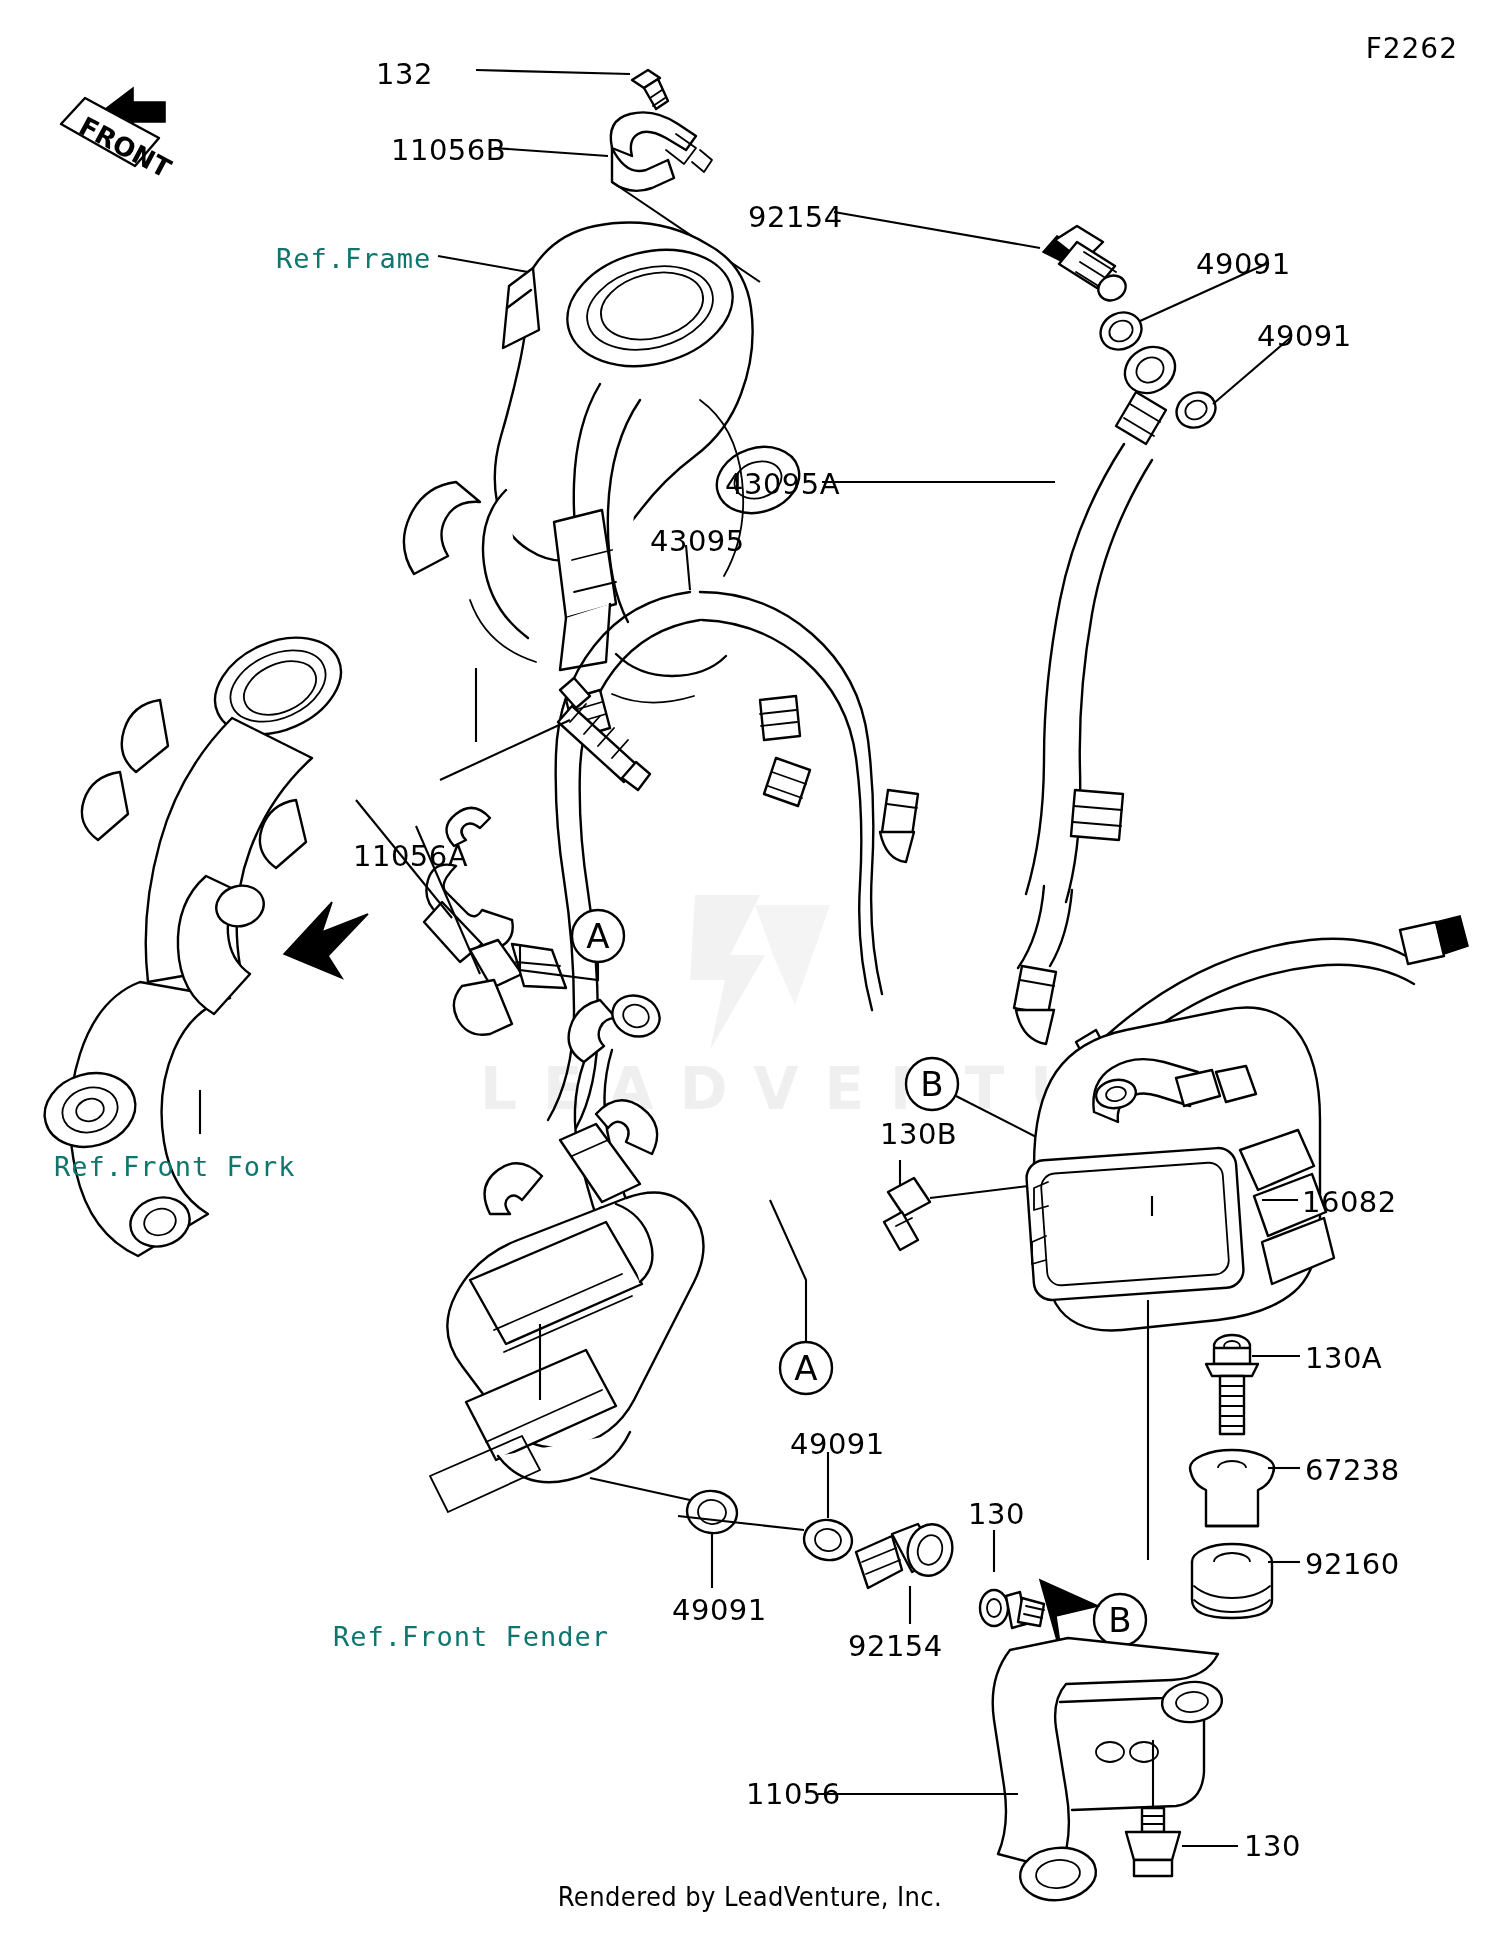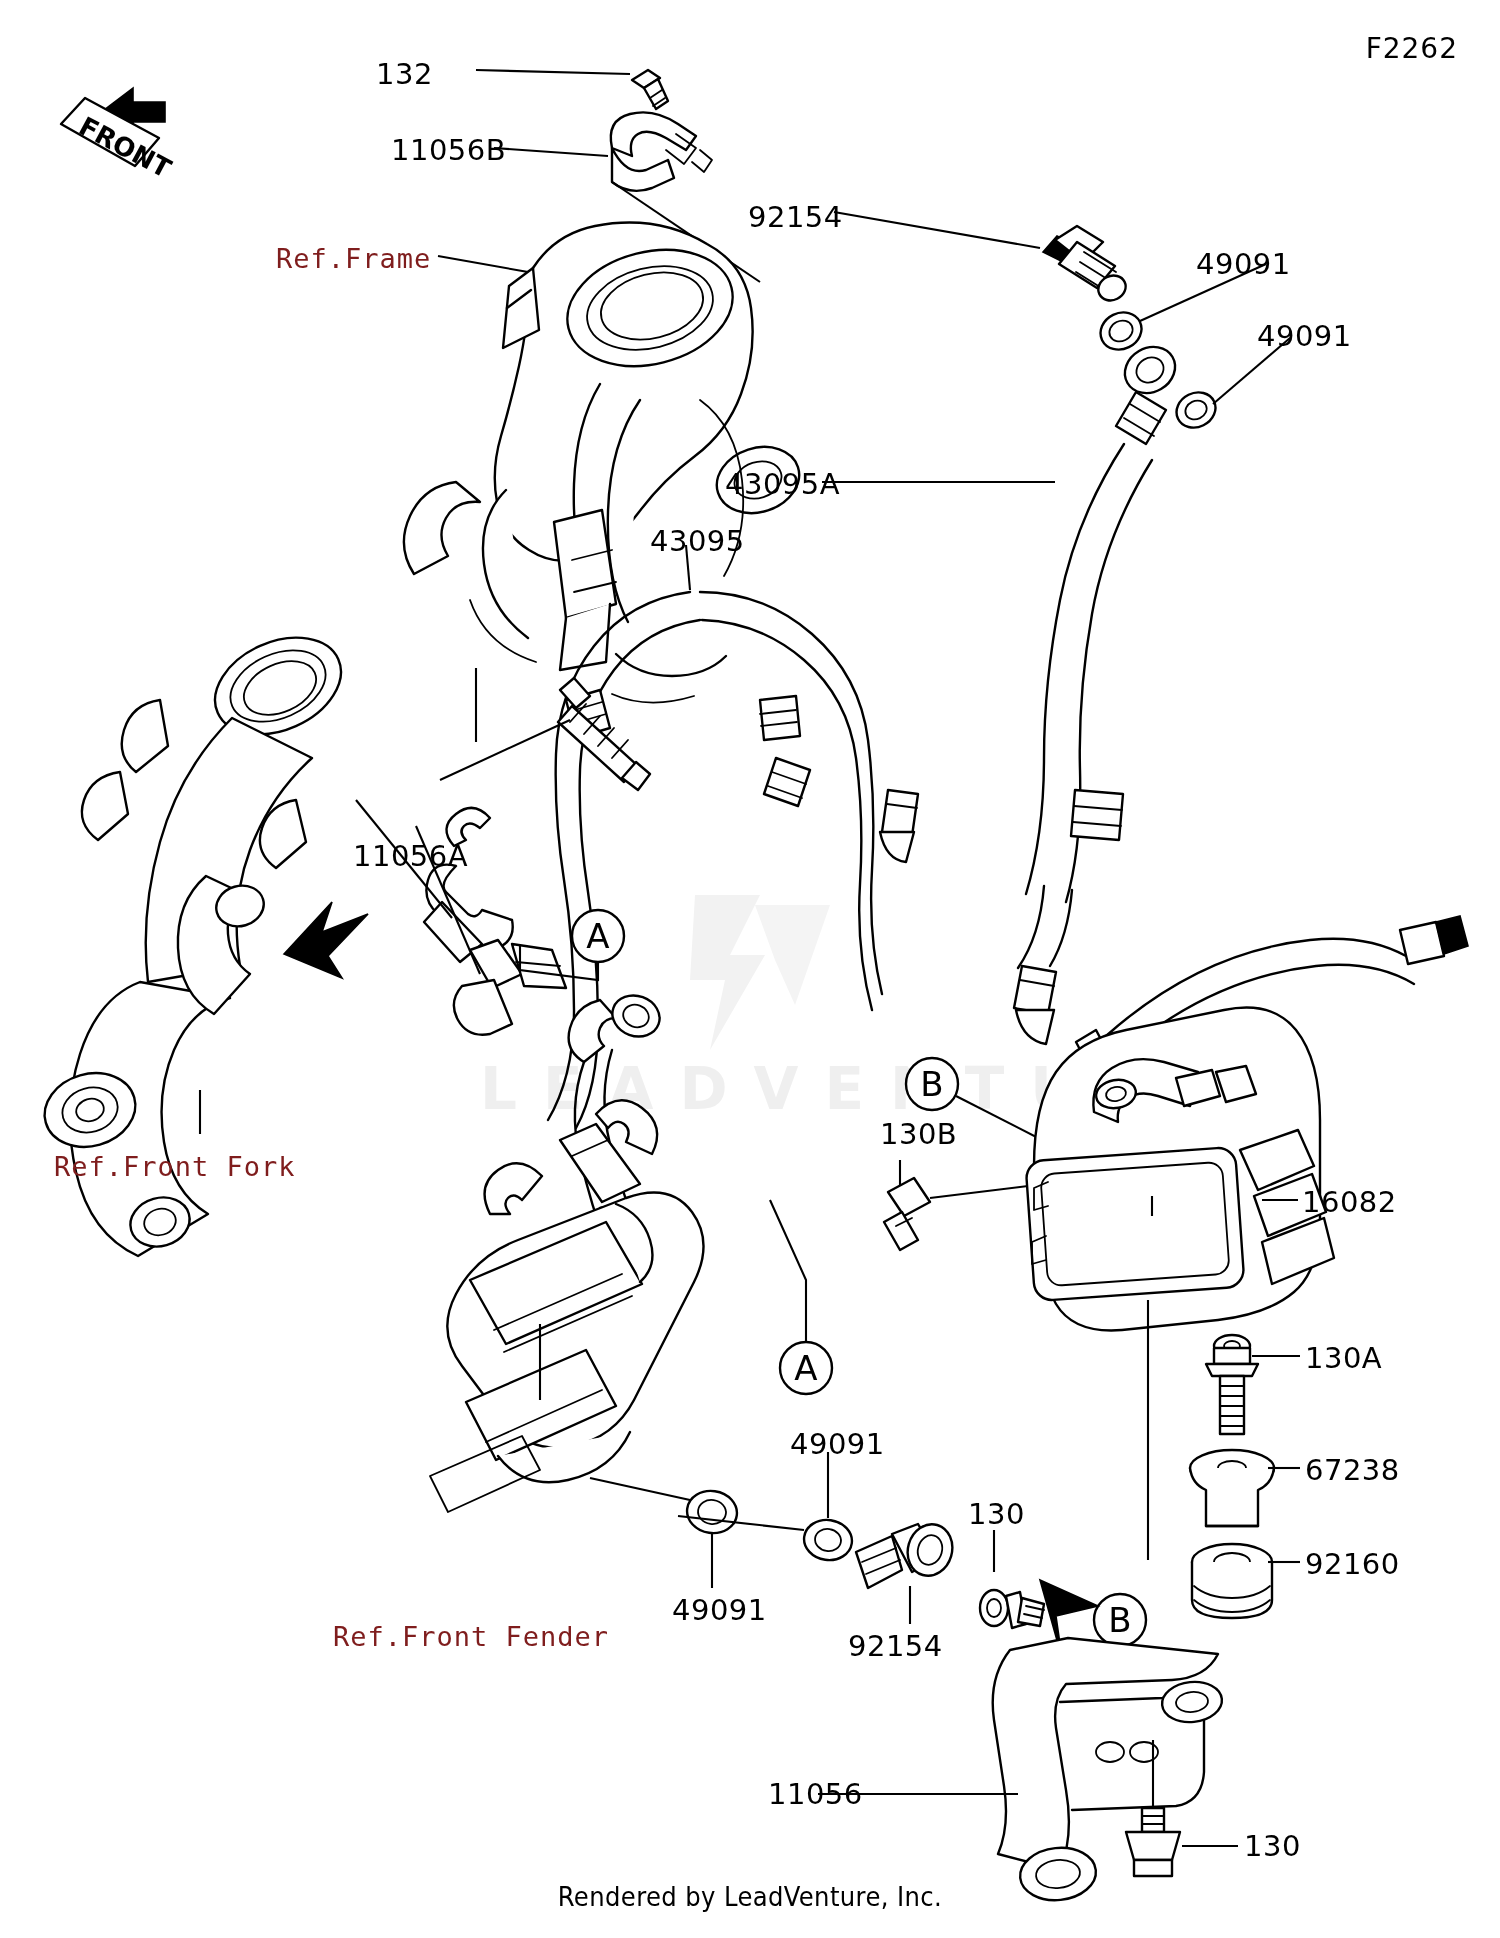--- a/index.html
+++ b/index.html
@@ -2,21 +2,21 @@
 <html><head>
 <meta charset="utf-8">
 <style>
   html,body{margin:0;padding:0;background:#fff;}
   body{width:1500px;height:1938px;position:relative;overflow:hidden;
        font-family:"DejaVu Sans Mono","Liberation Mono",monospace;color:#000;}
   .stage{position:absolute;inset:0;}
   .lbl{position:absolute;white-space:pre;font-family:"DejaVu Sans","Liberation Sans",sans-serif;
        font-size:29px;letter-spacing:0.5px;color:#000;line-height:1.15;}
   .reflbl{position:absolute;white-space:pre;font-family:"DejaVu Sans Mono","Liberation Mono",monospace;
-       font-size:27px;letter-spacing:1px;color:#7f1d1d;line-height:1.25;}
+       font-size:27px;letter-spacing:1px;color:#0f766e;line-height:1.25;}
   .sheetcode{position:absolute;right:42px;top:32px;font-family:"DejaVu Sans","Liberation Sans",sans-serif;
        font-size:28px;letter-spacing:1px;}
   .footer{position:absolute;left:0;right:0;bottom:26px;text-align:center;
        font-family:"DejaVu Sans Condensed","DejaVu Sans","Liberation Sans",sans-serif;
        font-size:27px;letter-spacing:0.4px;}
   .wm{position:absolute;left:480px;top:1055px;font-family:"DejaVu Sans","Liberation Sans",sans-serif;
       font-size:58px;letter-spacing:26px;color:#efefef;font-weight:600;user-select:none;}
   .wm-mark{position:absolute;left:655px;top:885px;width:210px;height:190px;color:#f1f1f1;}
   svg{display:block;overflow:visible;}
   .ln{stroke:#000;stroke-width:2.1;fill:none;}
@@ -371,21 +371,21 @@
   <div class="lbl" style="left:353px;top:840px;">11056A</div>
   <div class="lbl" style="left:880px;top:1118px;">130B</div>
   <div class="lbl" style="left:1302px;top:1186px;">16082</div>
   <div class="lbl" style="left:1305px;top:1342px;">130A</div>
   <div class="lbl" style="left:1305px;top:1454px;">67238</div>
   <div class="lbl" style="left:1305px;top:1548px;">92160</div>
   <div class="lbl" style="left:968px;top:1498px;">130</div>
   <div class="lbl" style="left:790px;top:1428px;">49091</div>
   <div class="lbl" style="left:672px;top:1594px;">49091</div>
   <div class="lbl" style="left:848px;top:1630px;">92154</div>
-  <div class="lbl" style="left:746px;top:1778px;margin-left:22px;">11056</div>
+  <div class="lbl" style="left:746px;top:1778px;">11056</div>
   <div class="lbl" style="left:1244px;top:1830px;">130</div>
 
   <div class="reflbl" style="left:276px;top:242px;">Ref.Frame</div>
   <div class="reflbl" style="left:54px;top:1150px;text-align:center;">Ref.Front Fork</div>
   <div class="reflbl" style="left:333px;top:1620px;">Ref.Front Fender</div>
 
   <div class="footer">Rendered by LeadVenture, Inc.</div>
 
 </div>
 

